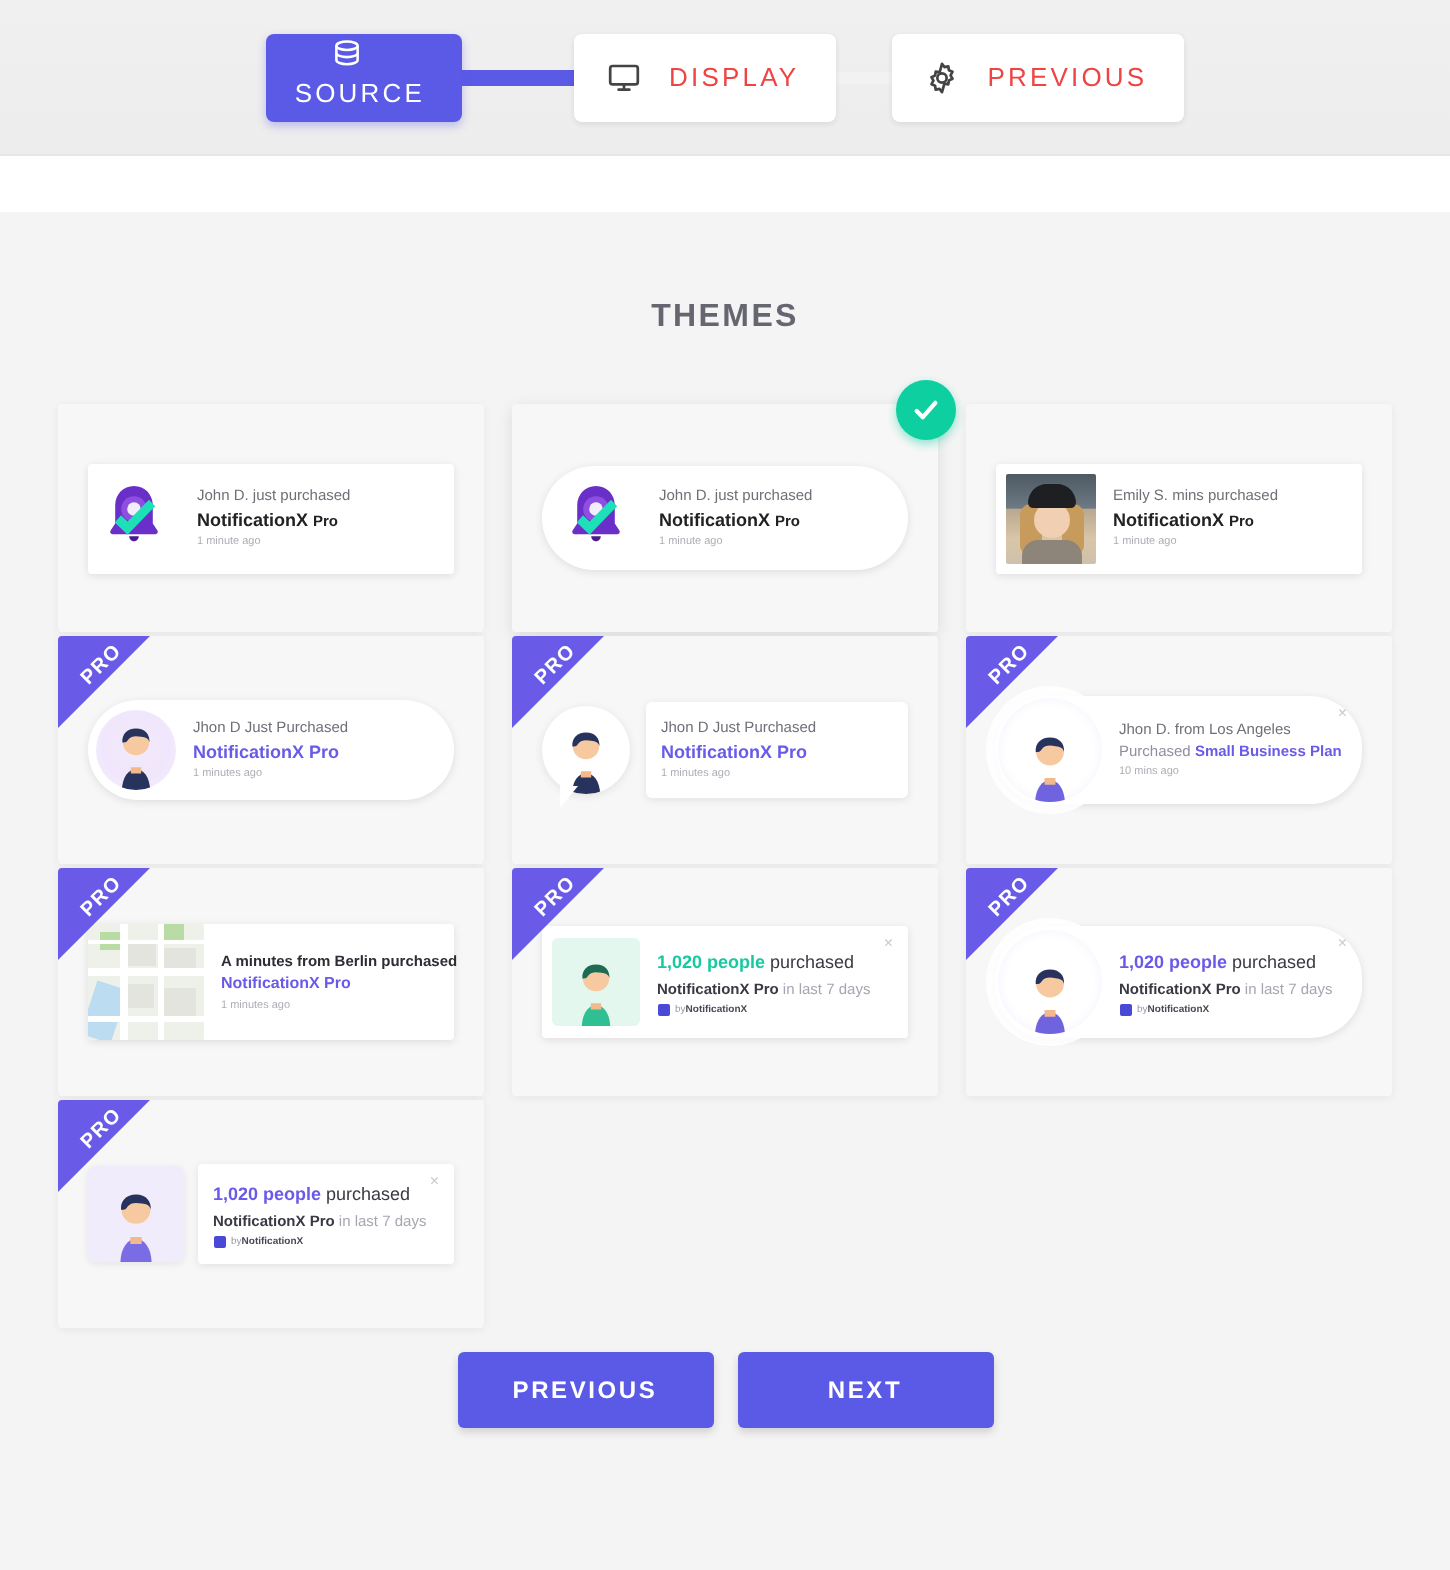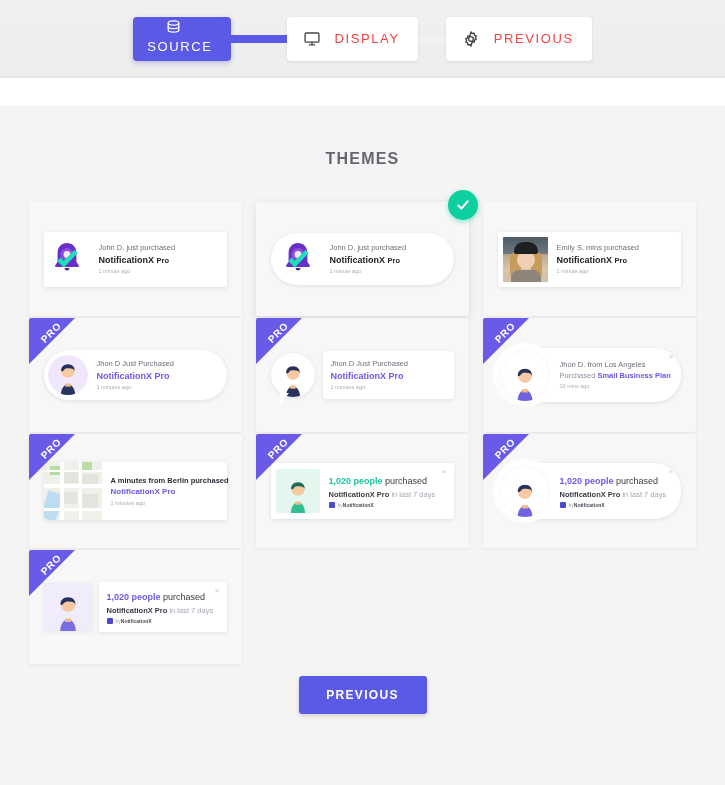--- a/index.html
+++ b/index.html
@@ -624,14 +624,15 @@
             <span class="n-close">×</span>
           </div>
         </div>
       </div>
     </div>
 
   </div>
 
   <div class="footer">
     <button class="btn">PREVIOUS</button>
+    <button class="btn">NEXT</button>
   </div>
 </div>
 
 </body></html>

